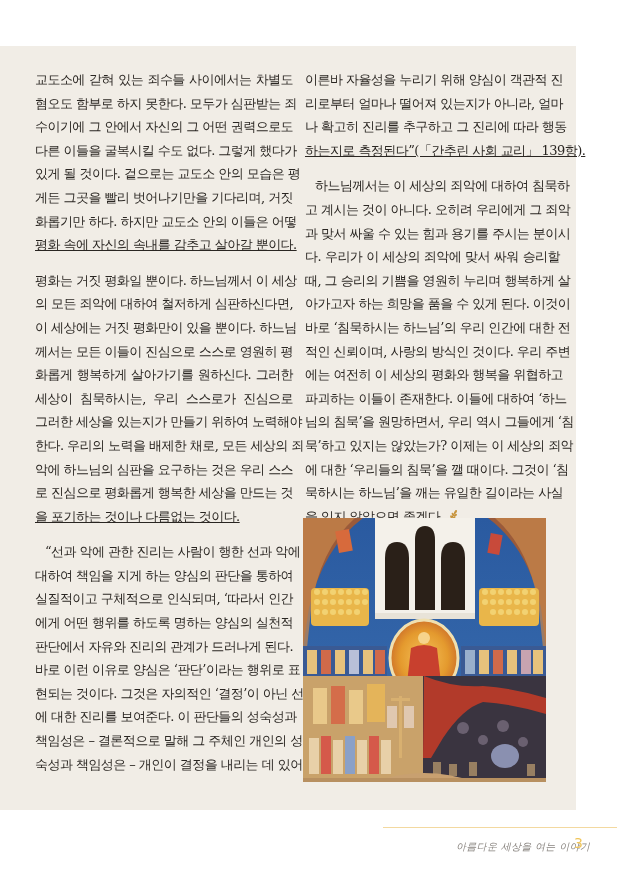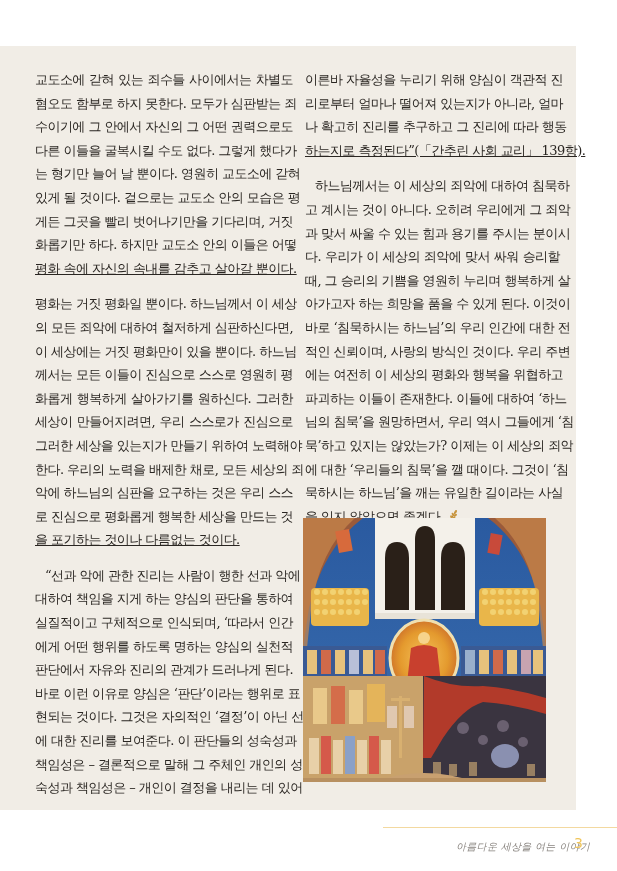--- a/index.html
+++ b/index.html
@@ -99,33 +99,32 @@
 <body>
 
 <div class="panel"></div>
 
 <div class="col col-left">
   <p class="para">
     <span class="line">교도소에 갇혀 있는 죄수들 사이에서는 차별도</span>
     <span class="line">혐오도 함부로 하지 못한다. 모두가 심판받는 죄</span>
     <span class="line">수이기에 그 안에서 자신의 그 어떤 권력으로도</span>
     <span class="line">다른 이들을 굴복시킬 수도 없다. 그렇게 했다가</span>
-    <span class="line">는 형기만 늘어 날 뿐이다. 영원히 교도소에 갇혀</span>
     <span class="line">있게 될 것이다. 겉으로는 교도소 안의 모습은 평</span>
     <span class="line">게든 그곳을 빨리 벗어나기만을 기다리며, 거짓</span>
     <span class="line">화롭기만 하다. 하지만 교도소 안의 이들은 어떻</span>
     <span class="line last">평화 속에 자신의 속내를 감추고 살아갈 뿐이다.</span>
   </p>
   <p class="para">
     <span class="line">평화는 거짓 평화일 뿐이다. 하느님께서 이 세상</span>
     <span class="line">의 모든 죄악에 대하여 철저하게 심판하신다면,</span>
     <span class="line">이 세상에는 거짓 평화만이 있을 뿐이다. 하느님</span>
     <span class="line">께서는 모든 이들이 진심으로 스스로 영원히 평</span>
     <span class="line">화롭게 행복하게 살아가기를 원하신다. 그러한</span>
-    <span class="line">세상이 만들어지려면, 우리 스스로가 진심으로</span>
+    <span class="line">세상이 침묵하시는, 우리 스스로가 진심으로</span>
     <span class="line">그러한 세상을 있는지가 만들기 위하여 노력해야</span>
     <span class="line">한다. 우리의 노력을 배제한 채로, 모든 세상의 죄</span>
     <span class="line">악에 하느님의 심판을 요구하는 것은 우리 스스</span>
     <span class="line">로 진심으로 평화롭게 행복한 세상을 만드는 것</span>
     <span class="line last">을 포기하는 것이나 다름없는 것이다.</span>
   </p>
   <p class="para">
     <span class="line first-indent">“선과 악에 관한 진리는 사람이 행한 선과 악에</span>
     <span class="line">대하여 책임을 지게 하는 양심의 판단을 통하여</span>
     <span class="line">실질적이고 구체적으로 인식되며, ‘따라서 인간</span>

